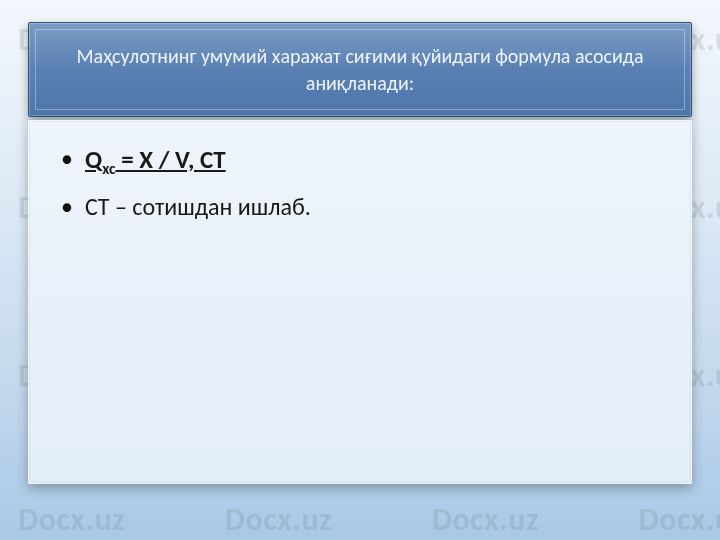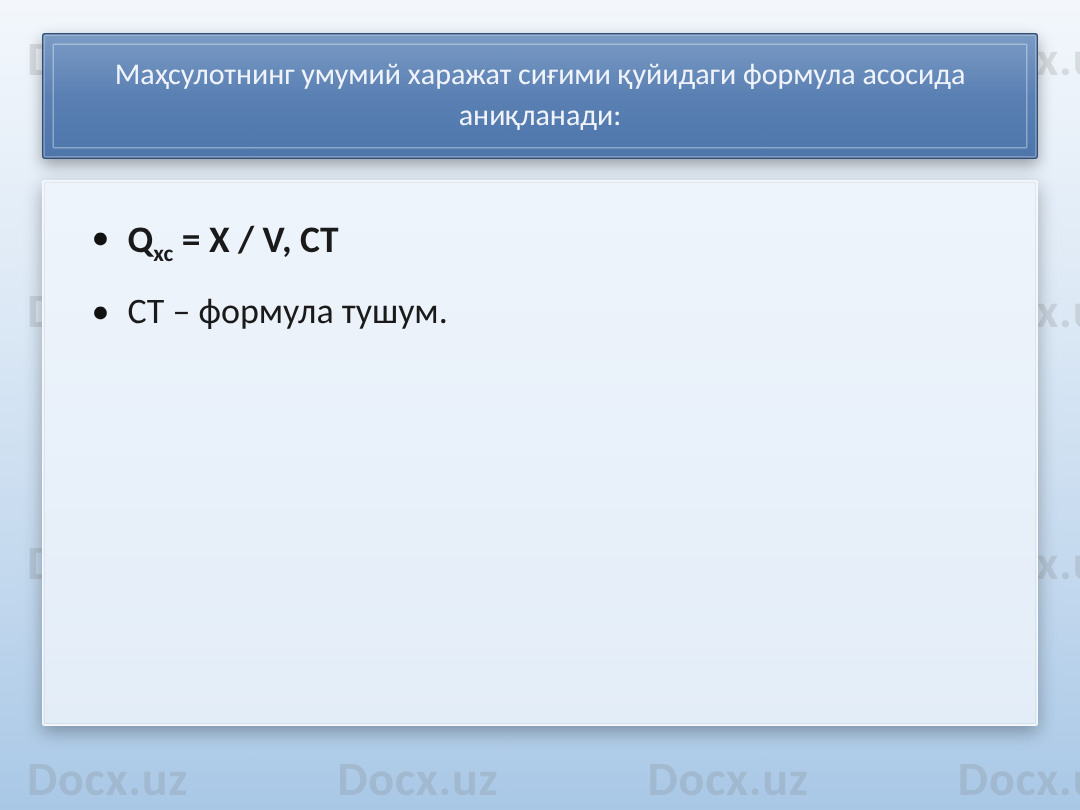--- a/index.html
+++ b/index.html
@@ -27,21 +27,21 @@
     letter-spacing: 0.5px;
     white-space: nowrap;
   }
 
   
   .title-wrap {
     position: absolute;
     top: 22px;
     left: 28px;
     right: 28px;
-    height: 84px;
+    height: 95px;
     border-radius: 2px;
     background: linear-gradient(to bottom, #7b9bc4 0%, #5a80b3 50%, #4e76ab 100%);
     box-shadow: 0 4px 10px rgba(0,0,0,0.35), inset 0 0 0 1px rgba(255,255,255,0.25);
     border: 1px solid #2f4e78;
   }
   .title-inner {
     position: absolute;
     inset: 6px;
     border: 1px solid rgba(255,255,255,0.35);
     border-radius: 1px;
@@ -82,21 +82,21 @@
   }
   .panel .li-formula { font-size: 25px; }
   .panel li::before {
     content: "•";
     position: absolute;
     left: 6px;
     top: 0;
     font-size: 24px;
     color: #111;
   }
-  .formula { font-weight: 700; }
+  .formula { font-weight: 700; text-decoration: underline; }
   .formula .sub { font-size: 0.62em; vertical-align: sub; font-weight: 700; }
 </style>
 </head>
 <body>
 
 <div class="wm-row" style="top:20px">
   <span class="wm">Docx.uz</span>
   <span class="wm">Docx.uz</span>
   <span class="wm">Docx.uz</span>
   <span class="wm" style="margin-right:-44px">Docx.uz</span>
@@ -124,15 +124,15 @@
   <div class="title-inner">
     <div class="title-text">Маҳсулотнинг умумий харажат сиғими қуйидаги формула асосида аниқланади:</div>
   </div>
 </div>
 
 <div class="panel">
   <ul>
     <li class="li-formula">
       <span class="formula"><span>Q</span><span class="sub">хс</span><span> = Х / V, СТ</span></span>
     </li>
-    <li>СТ – формула тушум.</li>
+    <li>СТ – сотишдан ишлаб.</li>
   </ul>
 </div>
 
 </body></html>

